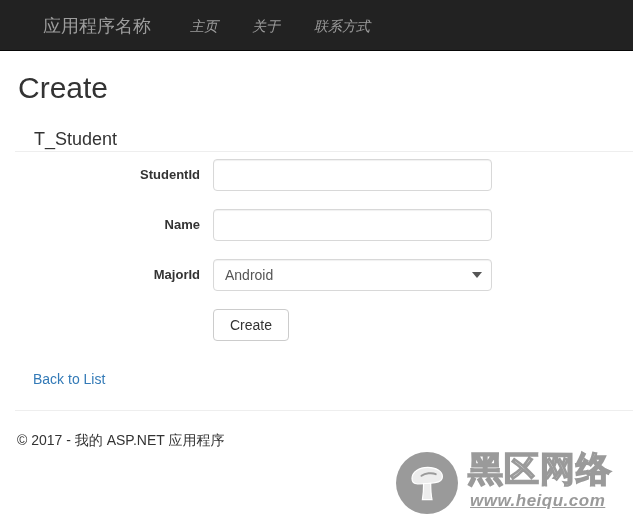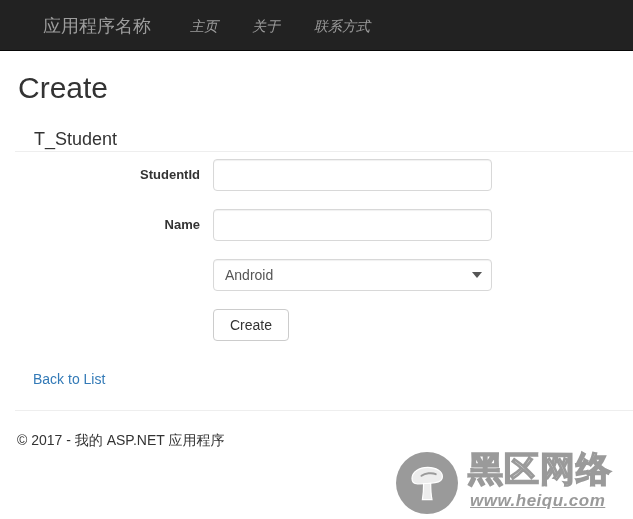--- a/index.html
+++ b/index.html
@@ -306,20 +306,21 @@
     </div>
 
     <div class="form-group">
       <label class="control-label">Name</label>
       <div class="field">
         <input class="form-control" type="text" value="" style="">
       </div>
     </div>
 
     <div class="form-group">
+      <label class="control-label">MajorId</label>
       <div class="field">
         <div class="select-wrap">
           <div class="select-box">Android</div>
           <span class="select-arrow"></span>
         </div>
       </div>
     </div>
 
     <div class="btn-row">
       <div class="btn-default">Create</div>

